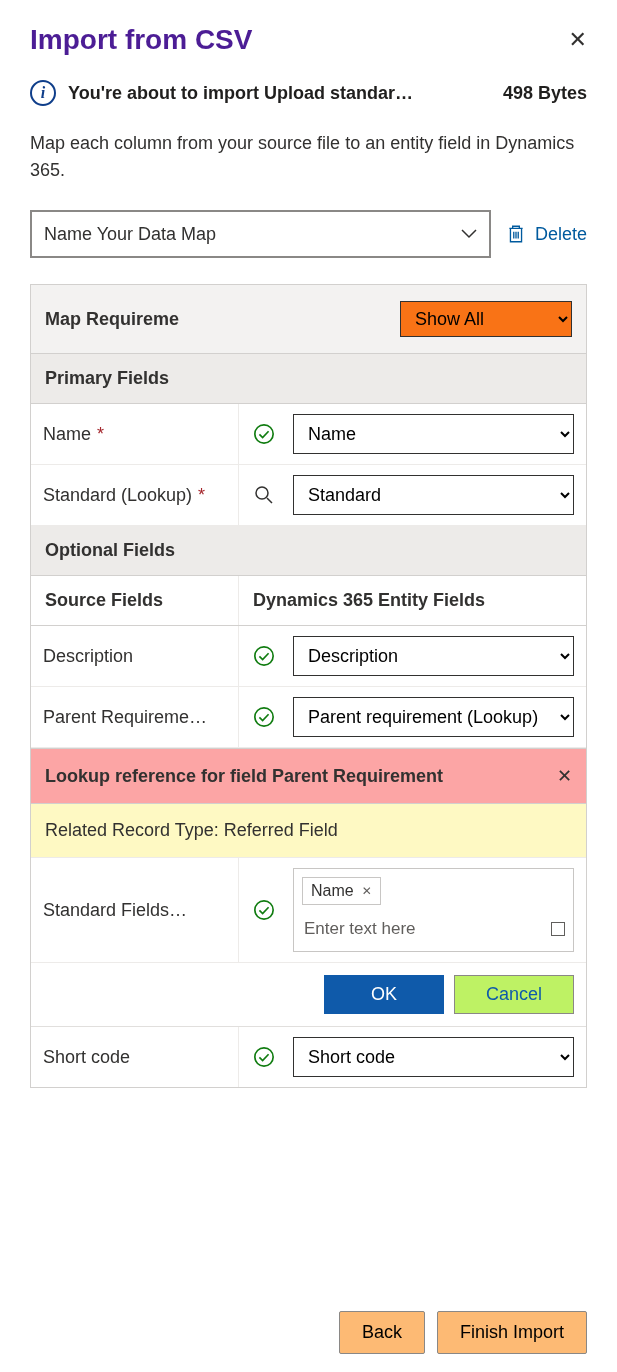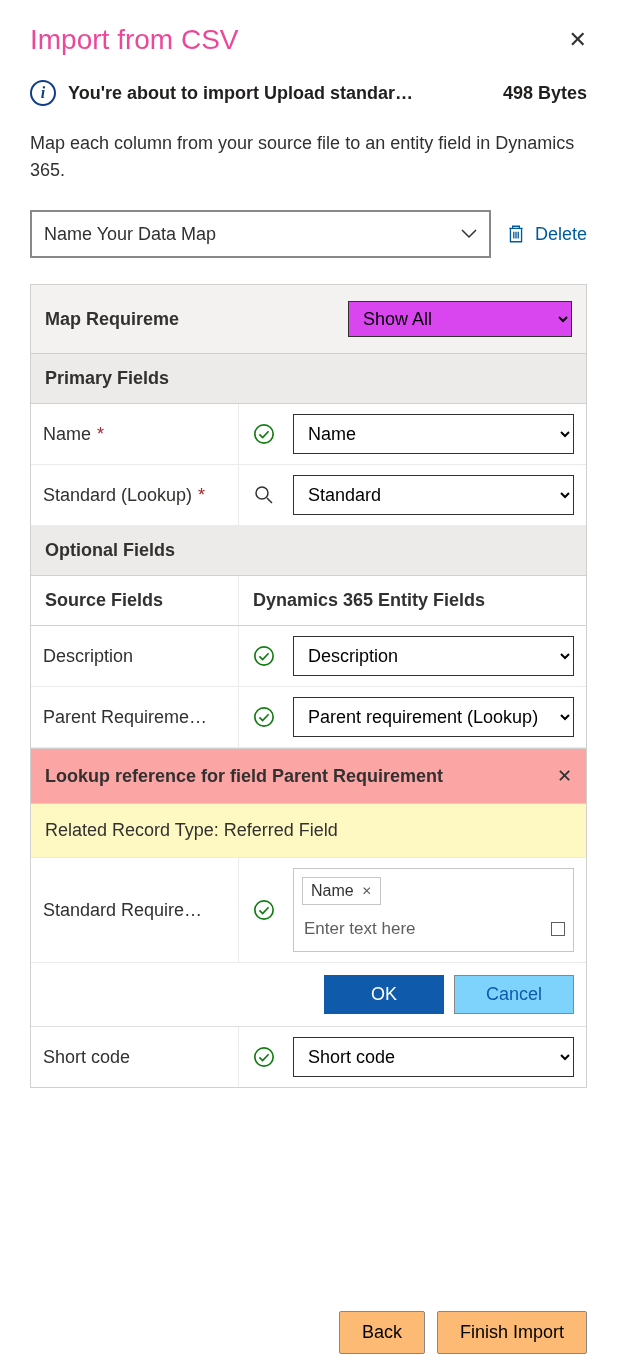--- a/index.html
+++ b/index.html
@@ -20,22 +20,22 @@
       padding: 24px 30px;
     }
     .header {
       display: flex;
       justify-content: space-between;
       align-items: center;
       margin-bottom: 24px;
     }
     .title {
       font-size: 28px;
-      font-weight: 400;
-      color: #ec4899;
+      font-weight: 700;
+      color: #4c1d95;
     }
     .close-x {
       font-size: 22px;
       cursor: pointer;
       color: #323130;
       font-weight: 300;
     }
     .info-row {
       display: flex;
       align-items: center;
@@ -121,24 +121,24 @@
       padding: 16px 14px;
       font-size: 18px;
       font-weight: 600;
       display: flex;
       align-items: center;
       justify-content: space-between;
     }
     .section-head.first { border-top: none; }
     .section-head .show-all {
       border: 1px solid #323130;
-      background: #d946ef;
+      background: #f97316;
       font-size: 18px;
       padding: 6px 10px;
-      width: 224px;
+      width: 172px;
       font-family: inherit;
       font-weight: 400;
     }
     .subhead {
       background: #edebe9;
       border-bottom: 1px solid #d2d0ce;
       padding: 14px;
       font-size: 18px;
       font-weight: 600;
     }
@@ -264,21 +264,21 @@
       background: #0f5aaa;
       color: #fff;
       border: 1px solid #0f5aaa;
       padding: 8px 16px;
       font-size: 18px;
       width: 120px;
       cursor: pointer;
       font-family: inherit;
     }
     .btn-sec {
-      background: #7dd3fc;
+      background: #bef264;
       color: #0f5aaa;
       border: 1px solid #8a8886;
       padding: 8px 0;
       font-size: 18px;
       width: 120px;
       cursor: pointer;
       font-family: inherit;
     }
 
     .footer {
@@ -422,21 +422,21 @@
 
     <div class="lookup-head">
       <span>Lookup reference for field Parent Requirement</span>
       <span class="lookup-close">✕</span>
     </div>
 
     <div class="lookup-sub">Related Record Type: Referred Field</div>
 
     <div class="lookup-row">
       <div class="cell-label">
-        <span class="txt">Standard Require…</span>
+        <span class="txt">Standard Fields…</span>
       </div>
       <div class="cell-status">
         <svg class="check-svg" viewBox="0 0 24 24">
           <circle cx="12" cy="12" r="10" stroke="#107c10" stroke-width="1.8" fill="none"></circle>
           <path d="M7 12.5 L10.5 16 L17 9" stroke="#107c10" stroke-width="1.8" fill="none"></path>
         </svg>
       </div>
       <div class="lookup-field-box">
         <span class="tag">
           <span>Name</span>

